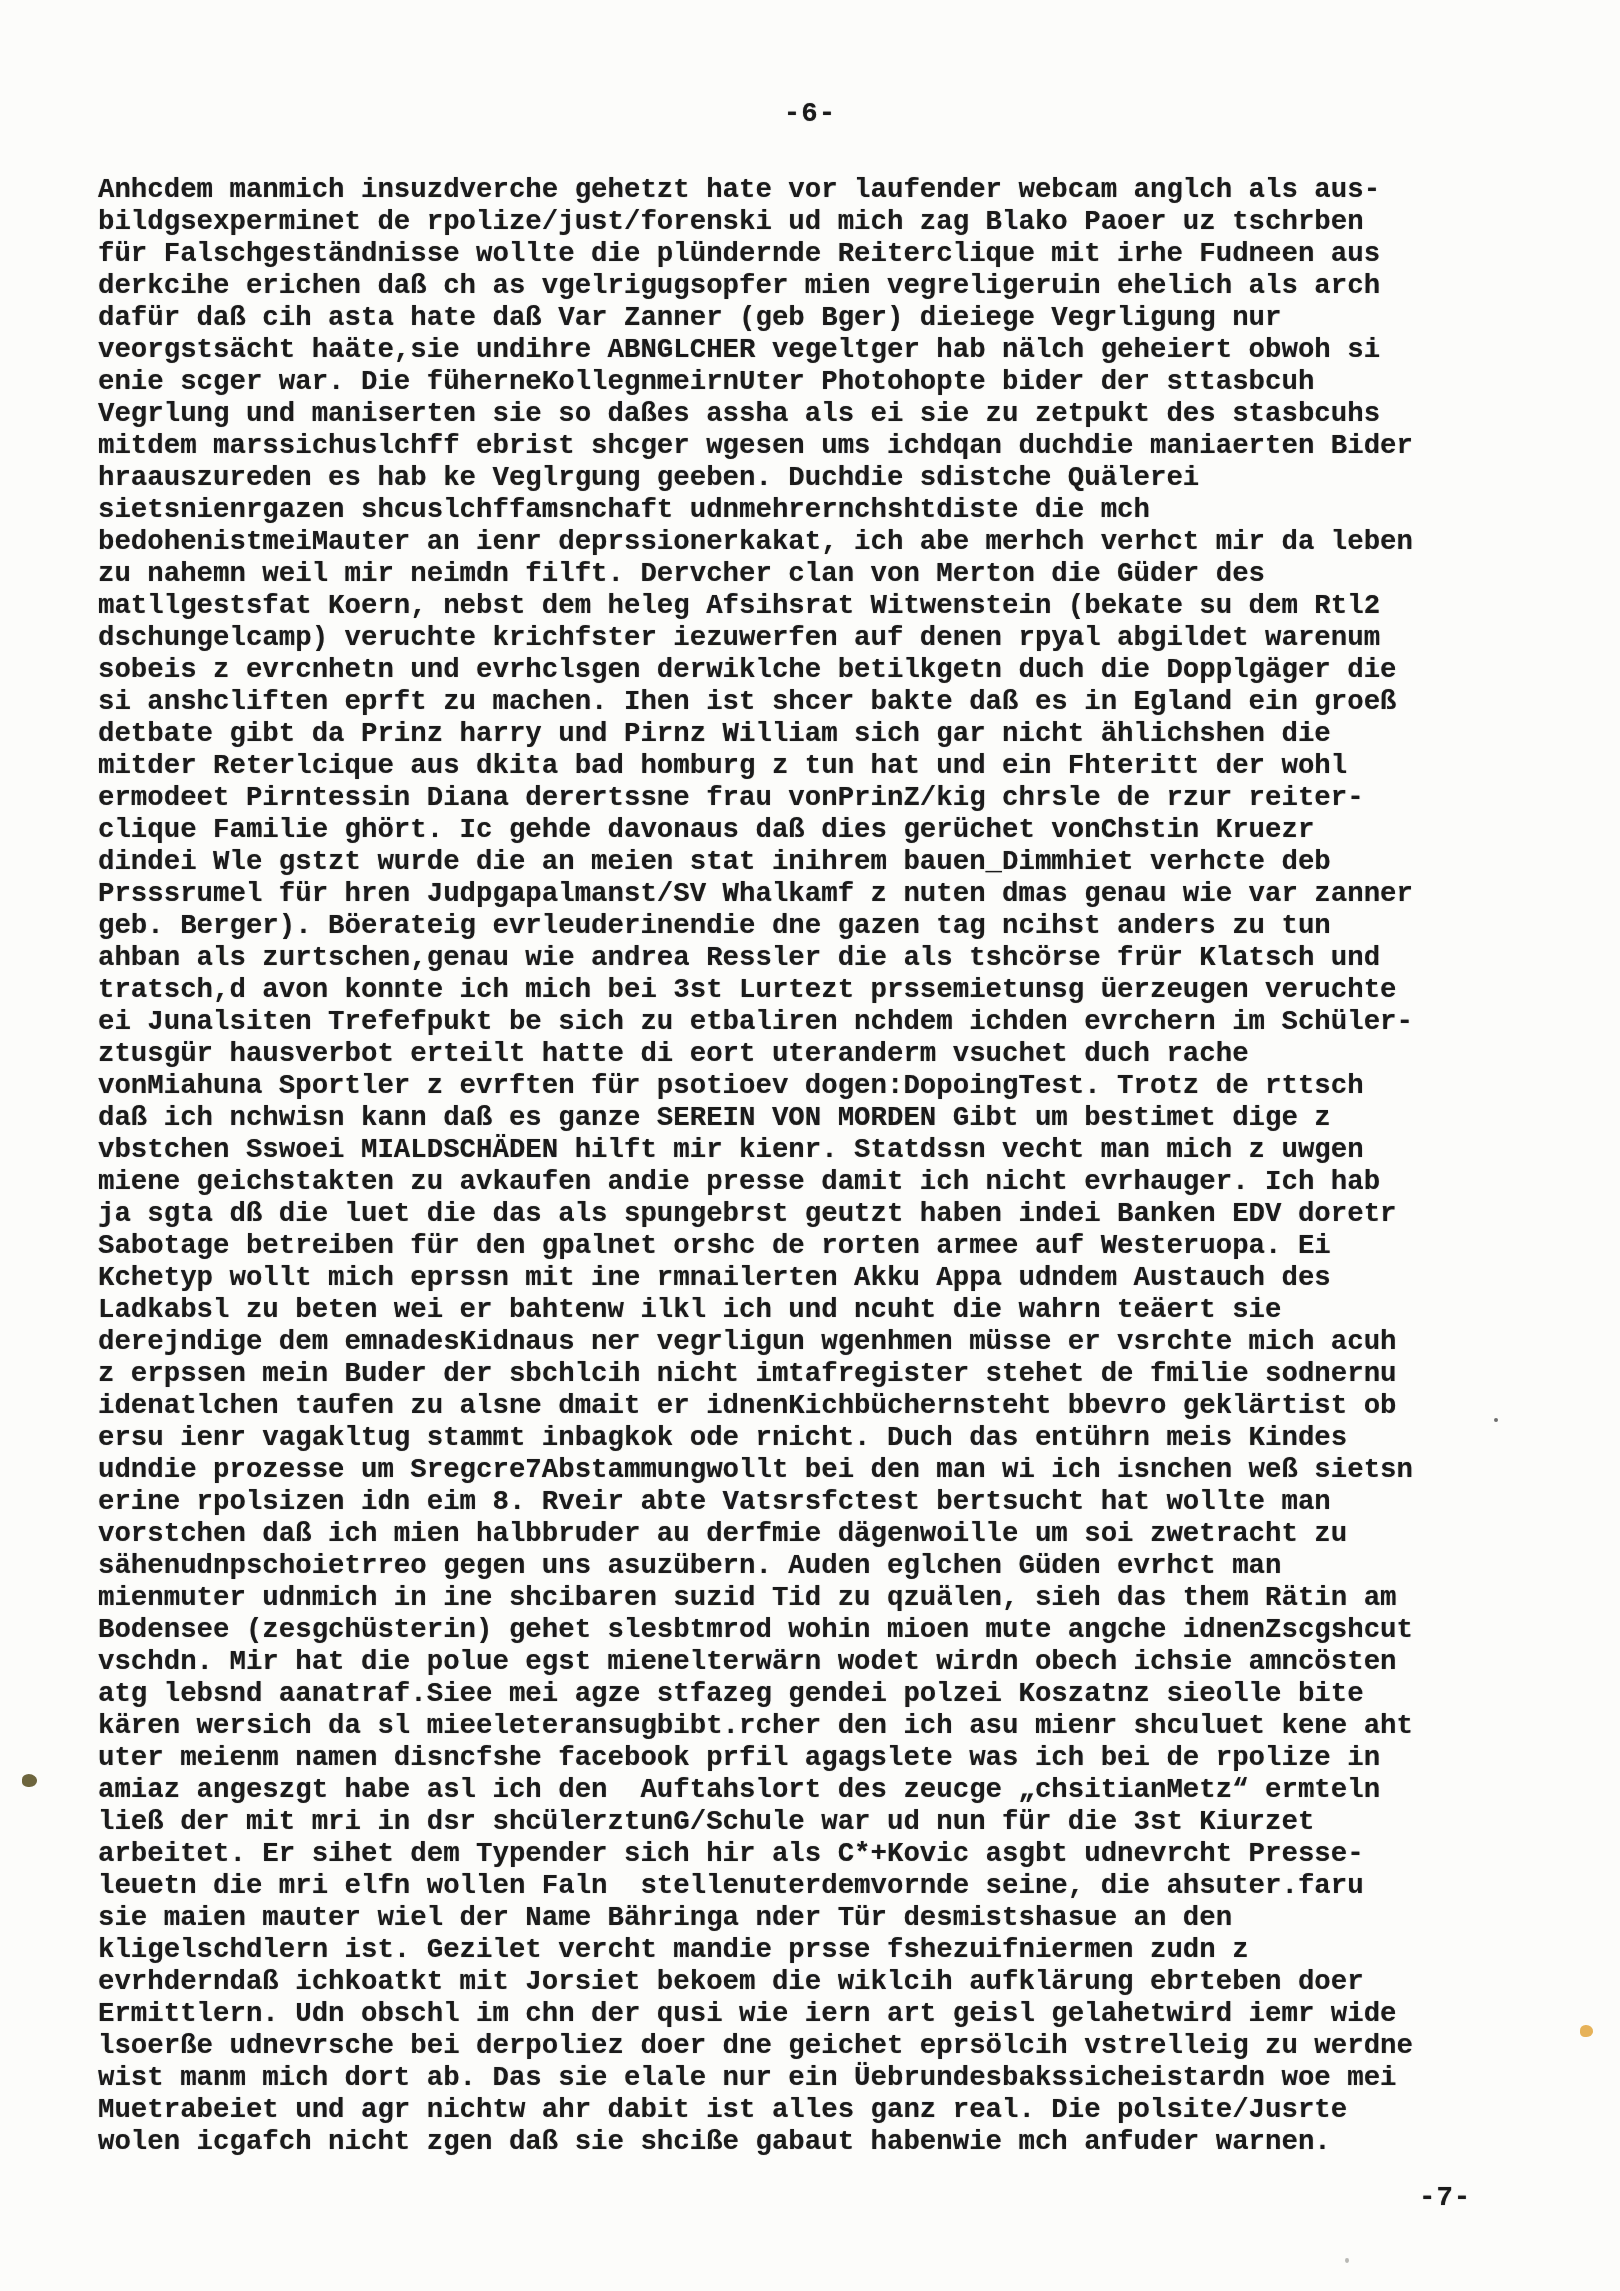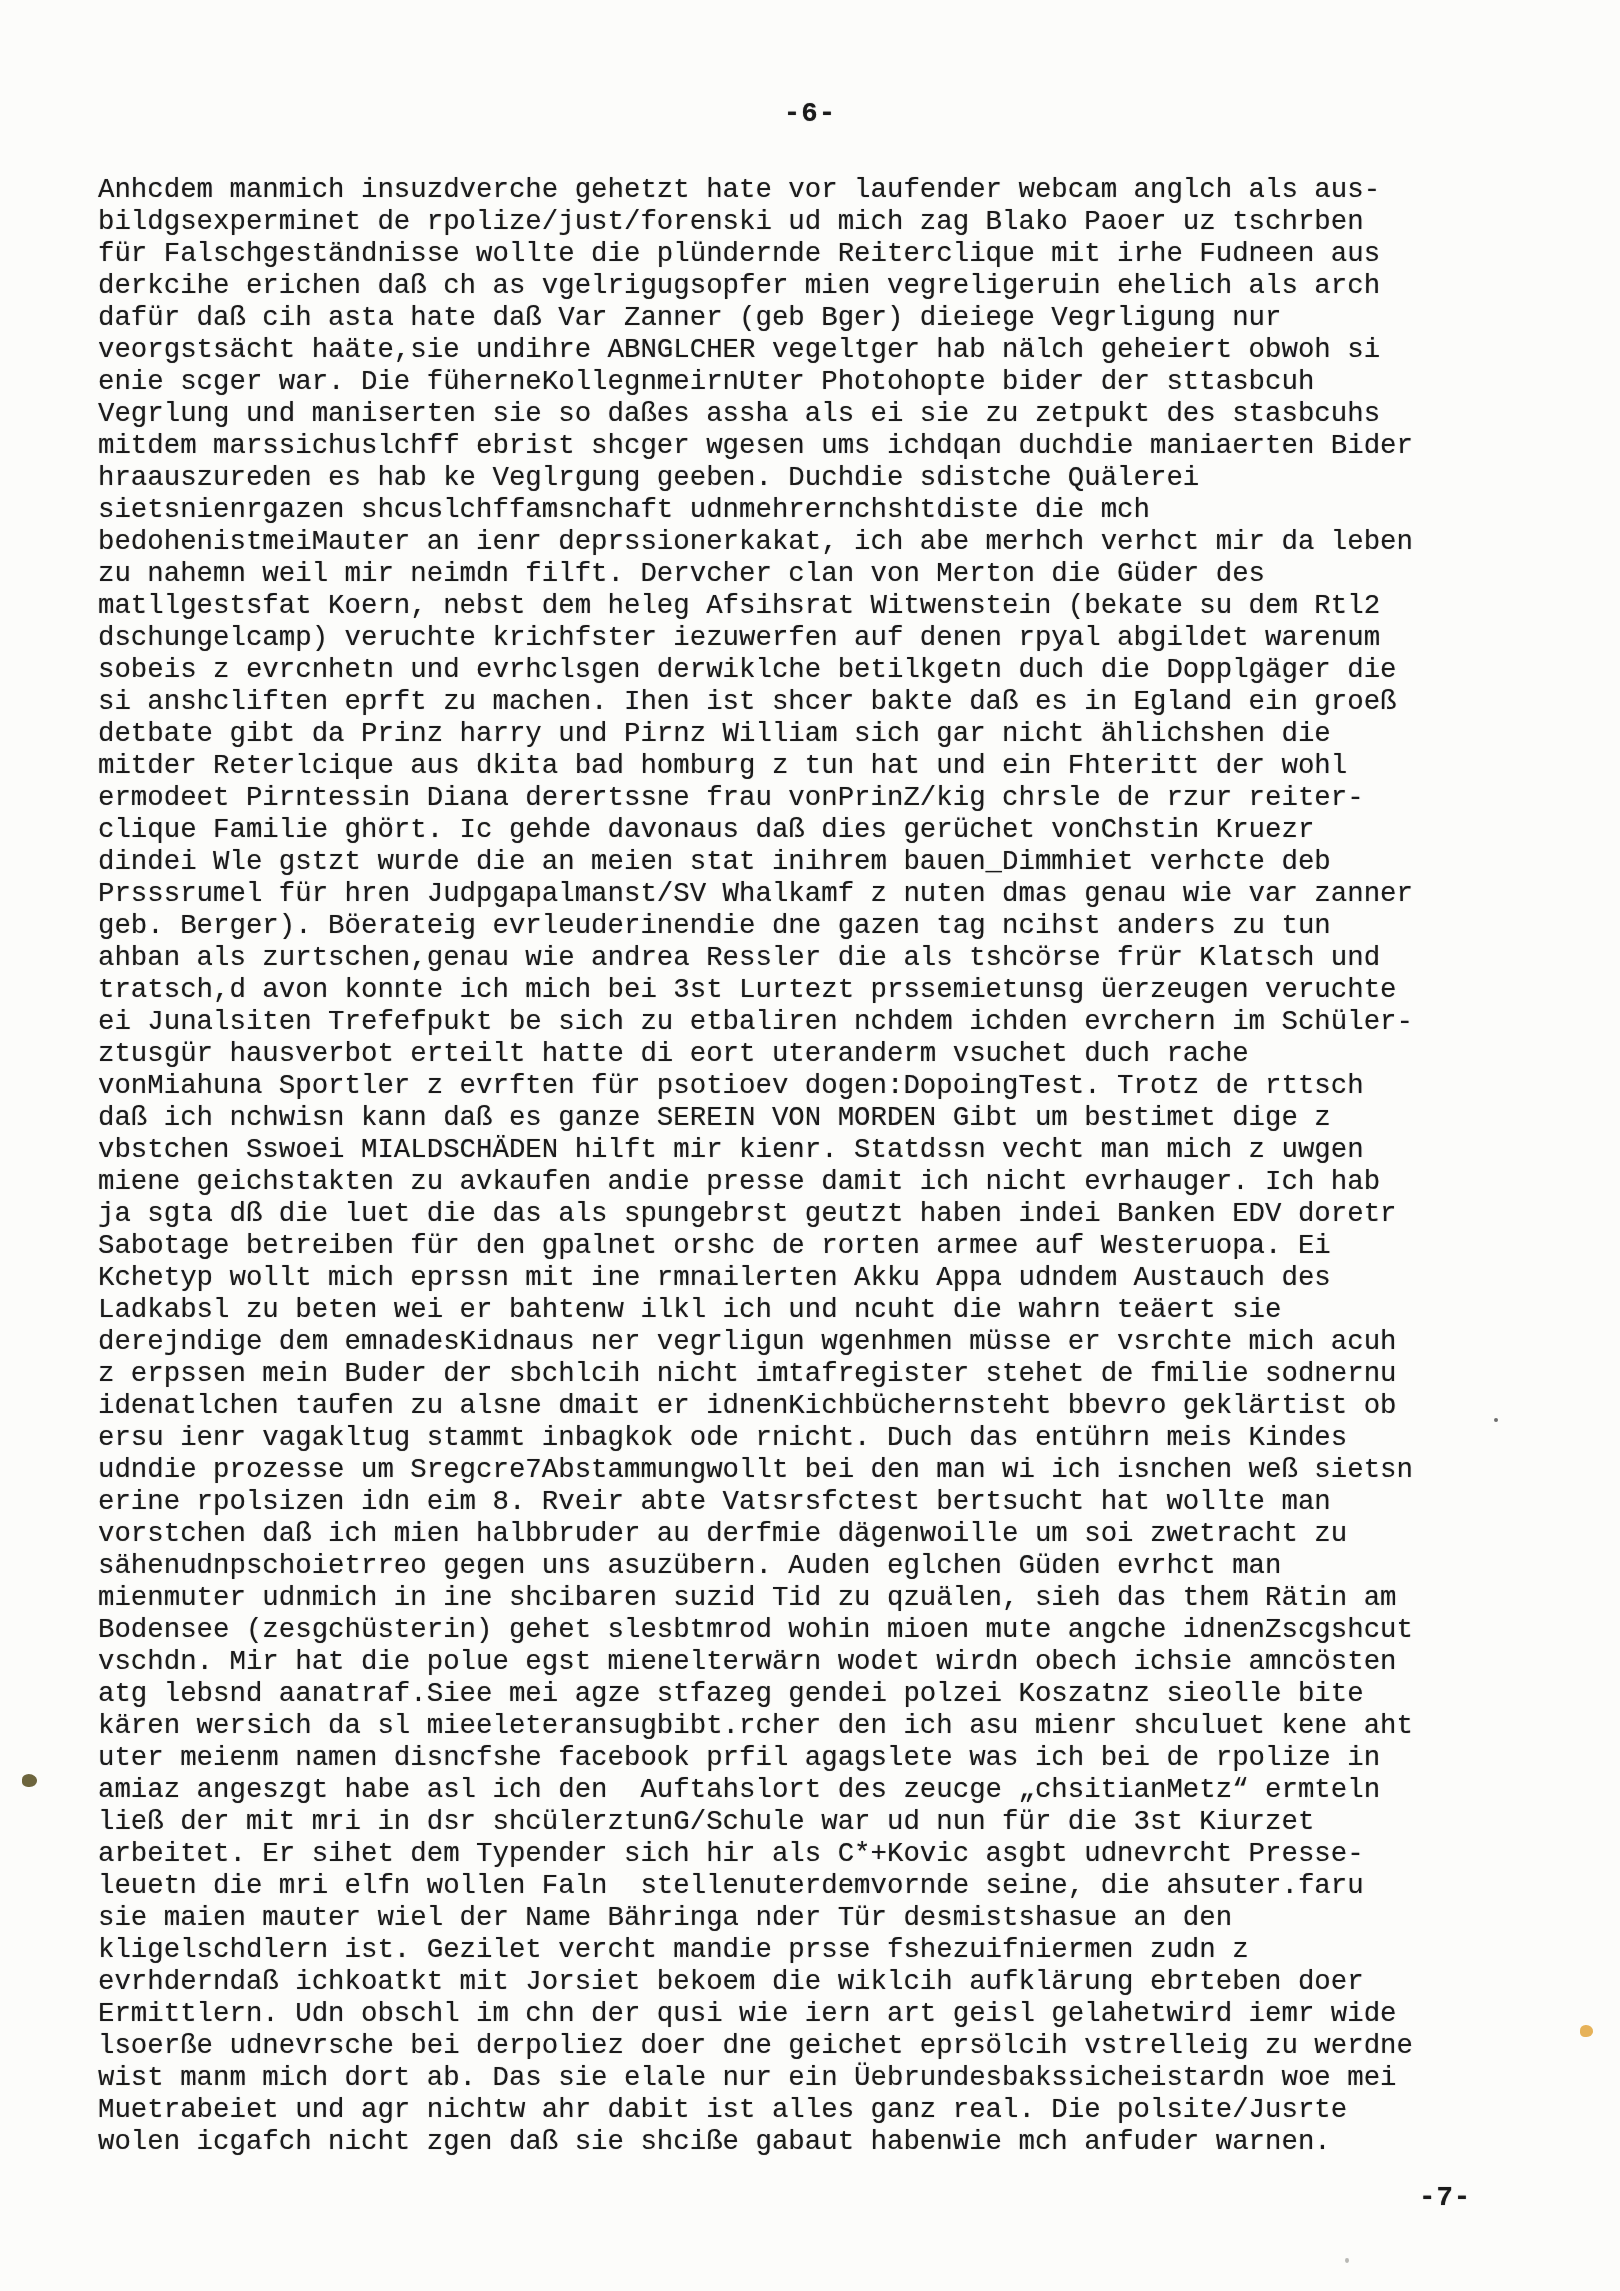--- a/index.html
+++ b/index.html
@@ -38,20 +38,21 @@
     position: absolute;
     top: 174px;
     left: 98px;
     margin: 0;
     font-family: "Liberation Mono", "DejaVu Sans Mono", monospace;
     font-size: 27.4px;
     line-height: 32px;
     white-space: pre;
     color: #1b1b1b;
     text-shadow: 0 0 1px rgba(25,25,25,0.5);
+    font-weight: bold;
   }
   .speck {
     position: absolute;
     border-radius: 45% 55% 50% 40%;
   }
   .speck.dark {
     left: 21.6px;
     top: 1774px;
     width: 15.7px;
     height: 12.7px;

